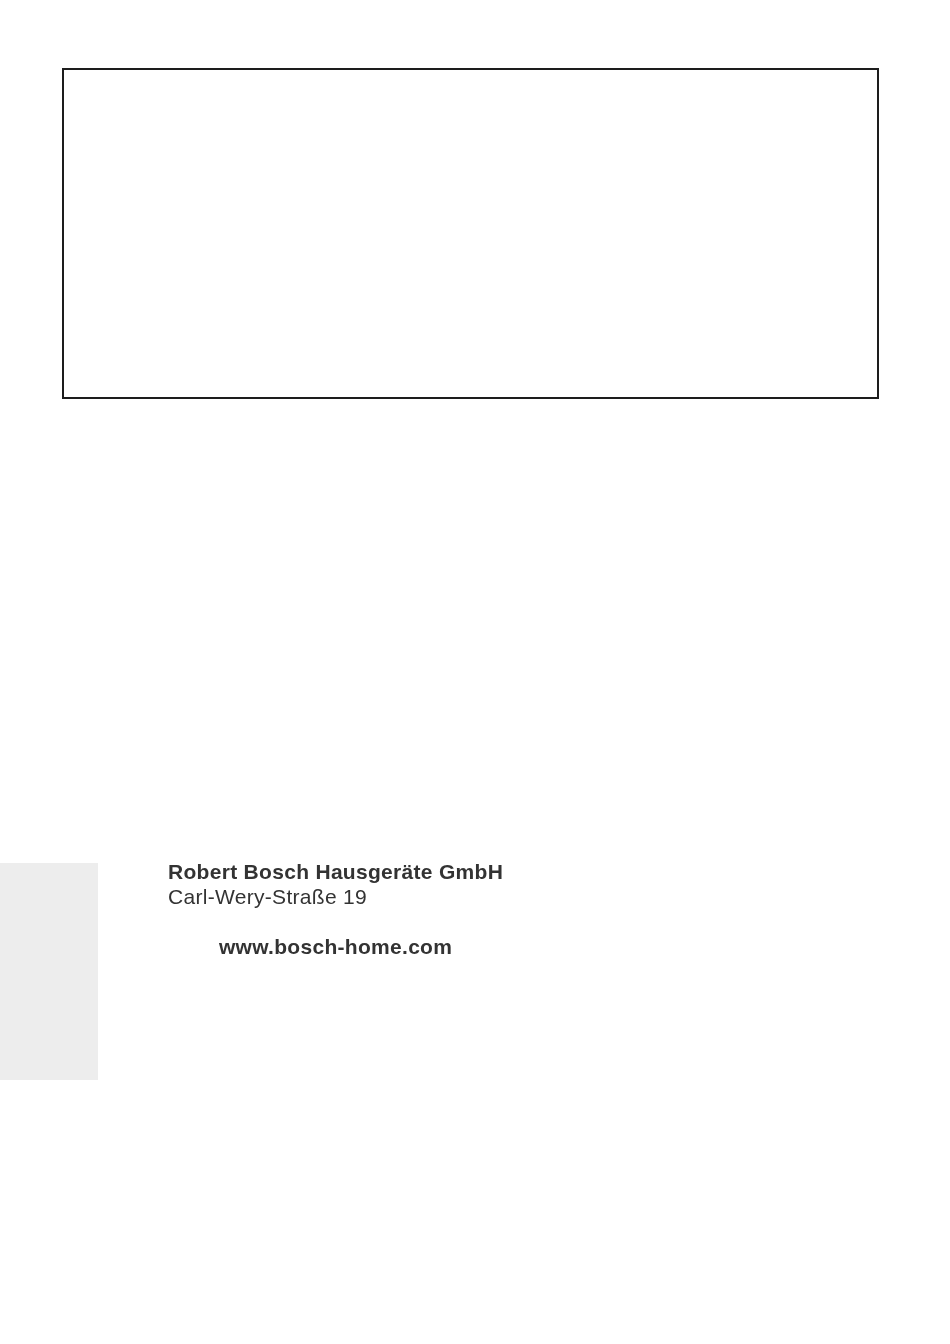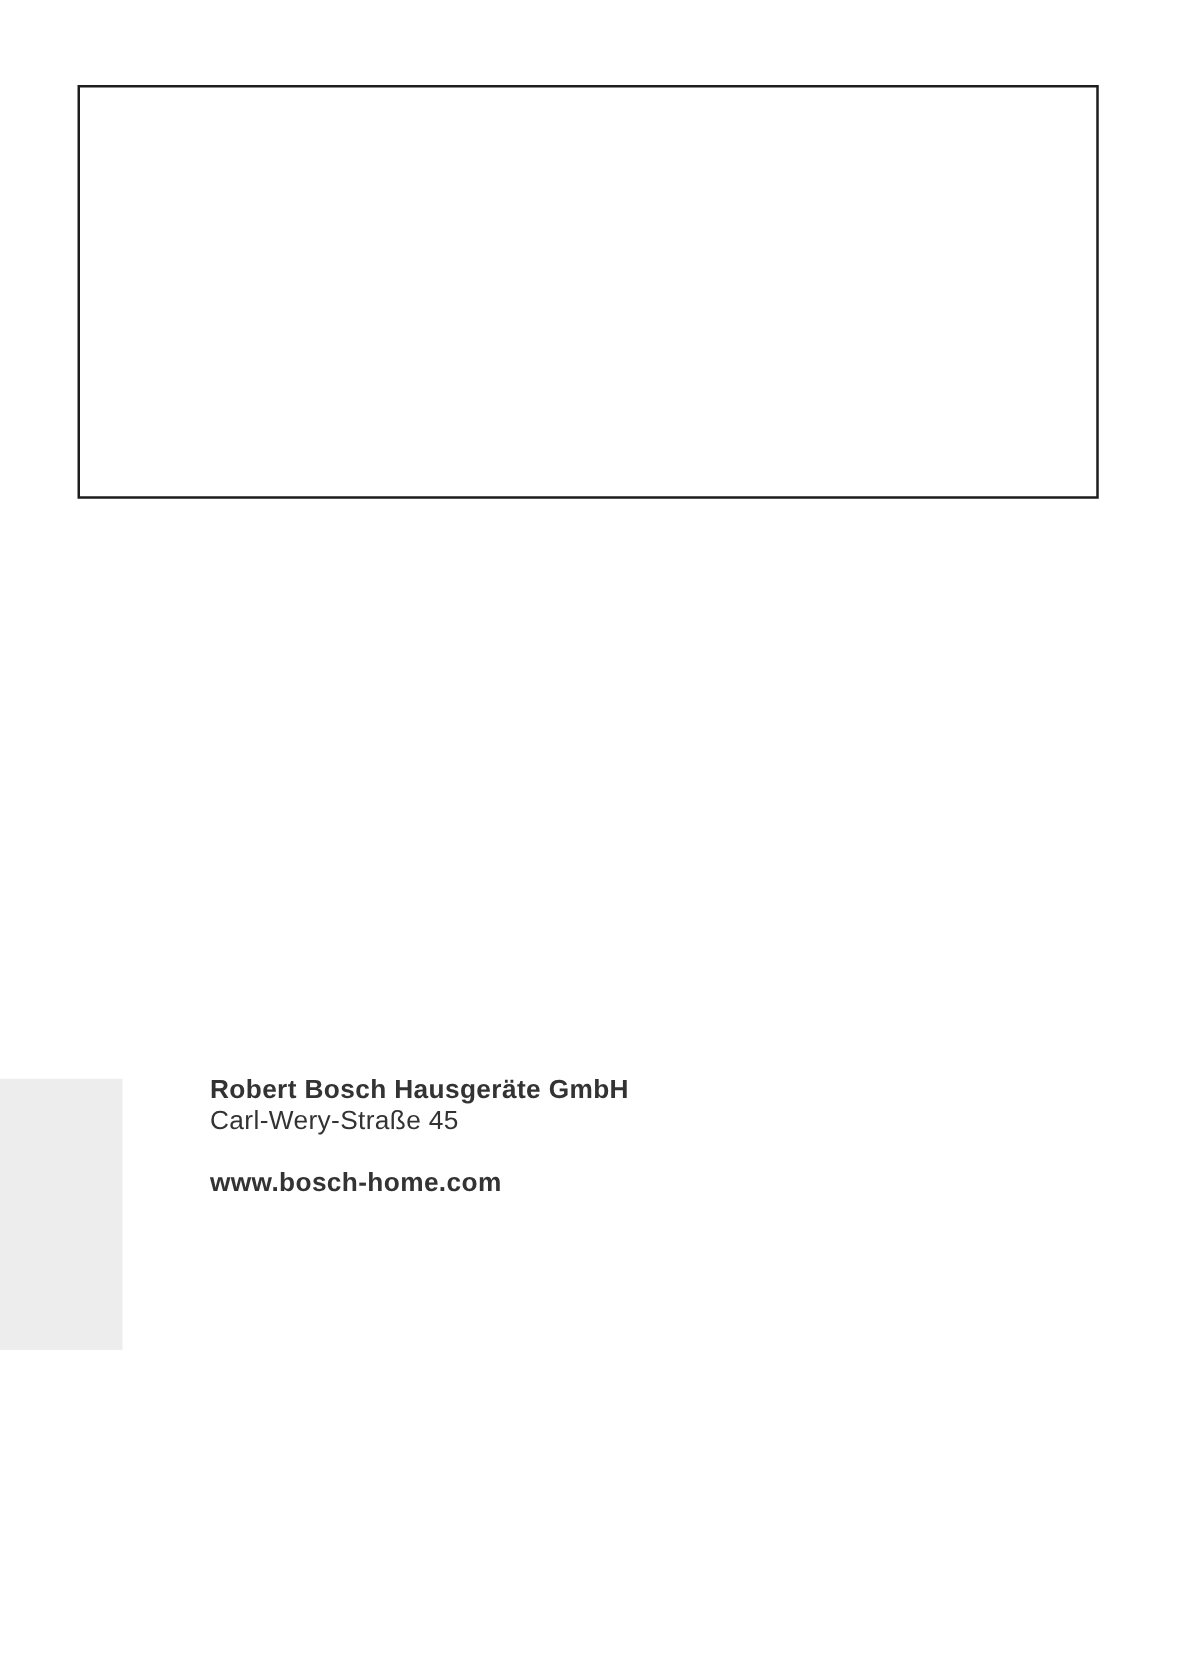--- a/index.html
+++ b/index.html
@@ -47,30 +47,31 @@
     margin-left: 40px;
   }
   .address .line {
     white-space: pre; 
   }
   .bold {
     font-weight: bold;
   }
   .website {
     margin-top: 25px;
+    text-align: center;
   }
 </style>
 </head>
 <body>
 
 <div class="page">
 
   <div class="outlined-box"></div>
 
   <div class="spine-mark"></div>
 
   <div class="address">
     <div class="line bold">Robert Bosch Hausgeräte GmbH</div>
-    <div class="line">Carl-Wery-Straße 45</div>
+    <div class="line">Carl-Wery-Straße 19</div>
     <div class="line bold website">www.bosch-home.com</div>
   </div>
 
 </div>
 
 </body></html>

